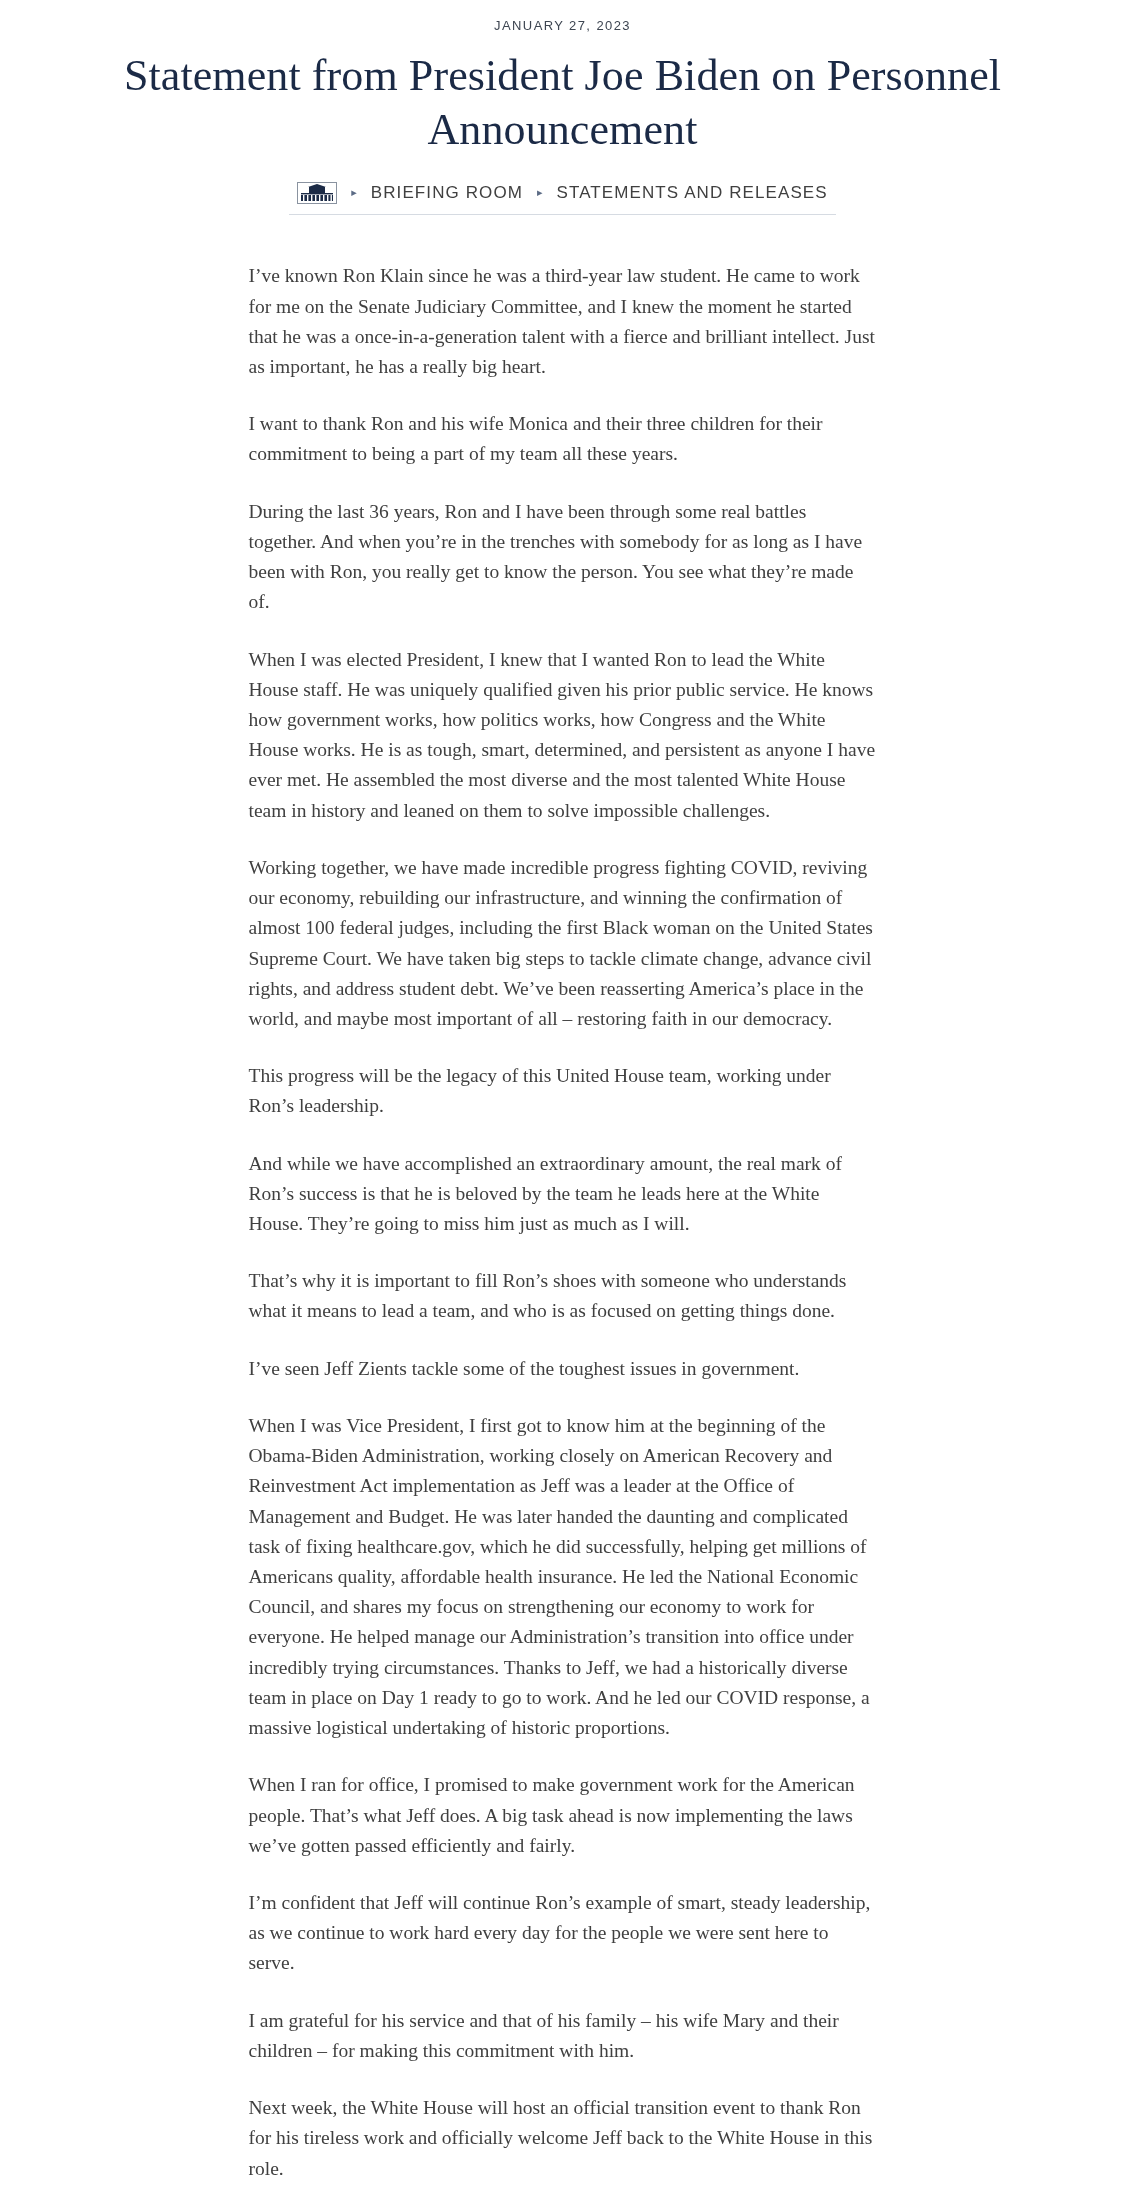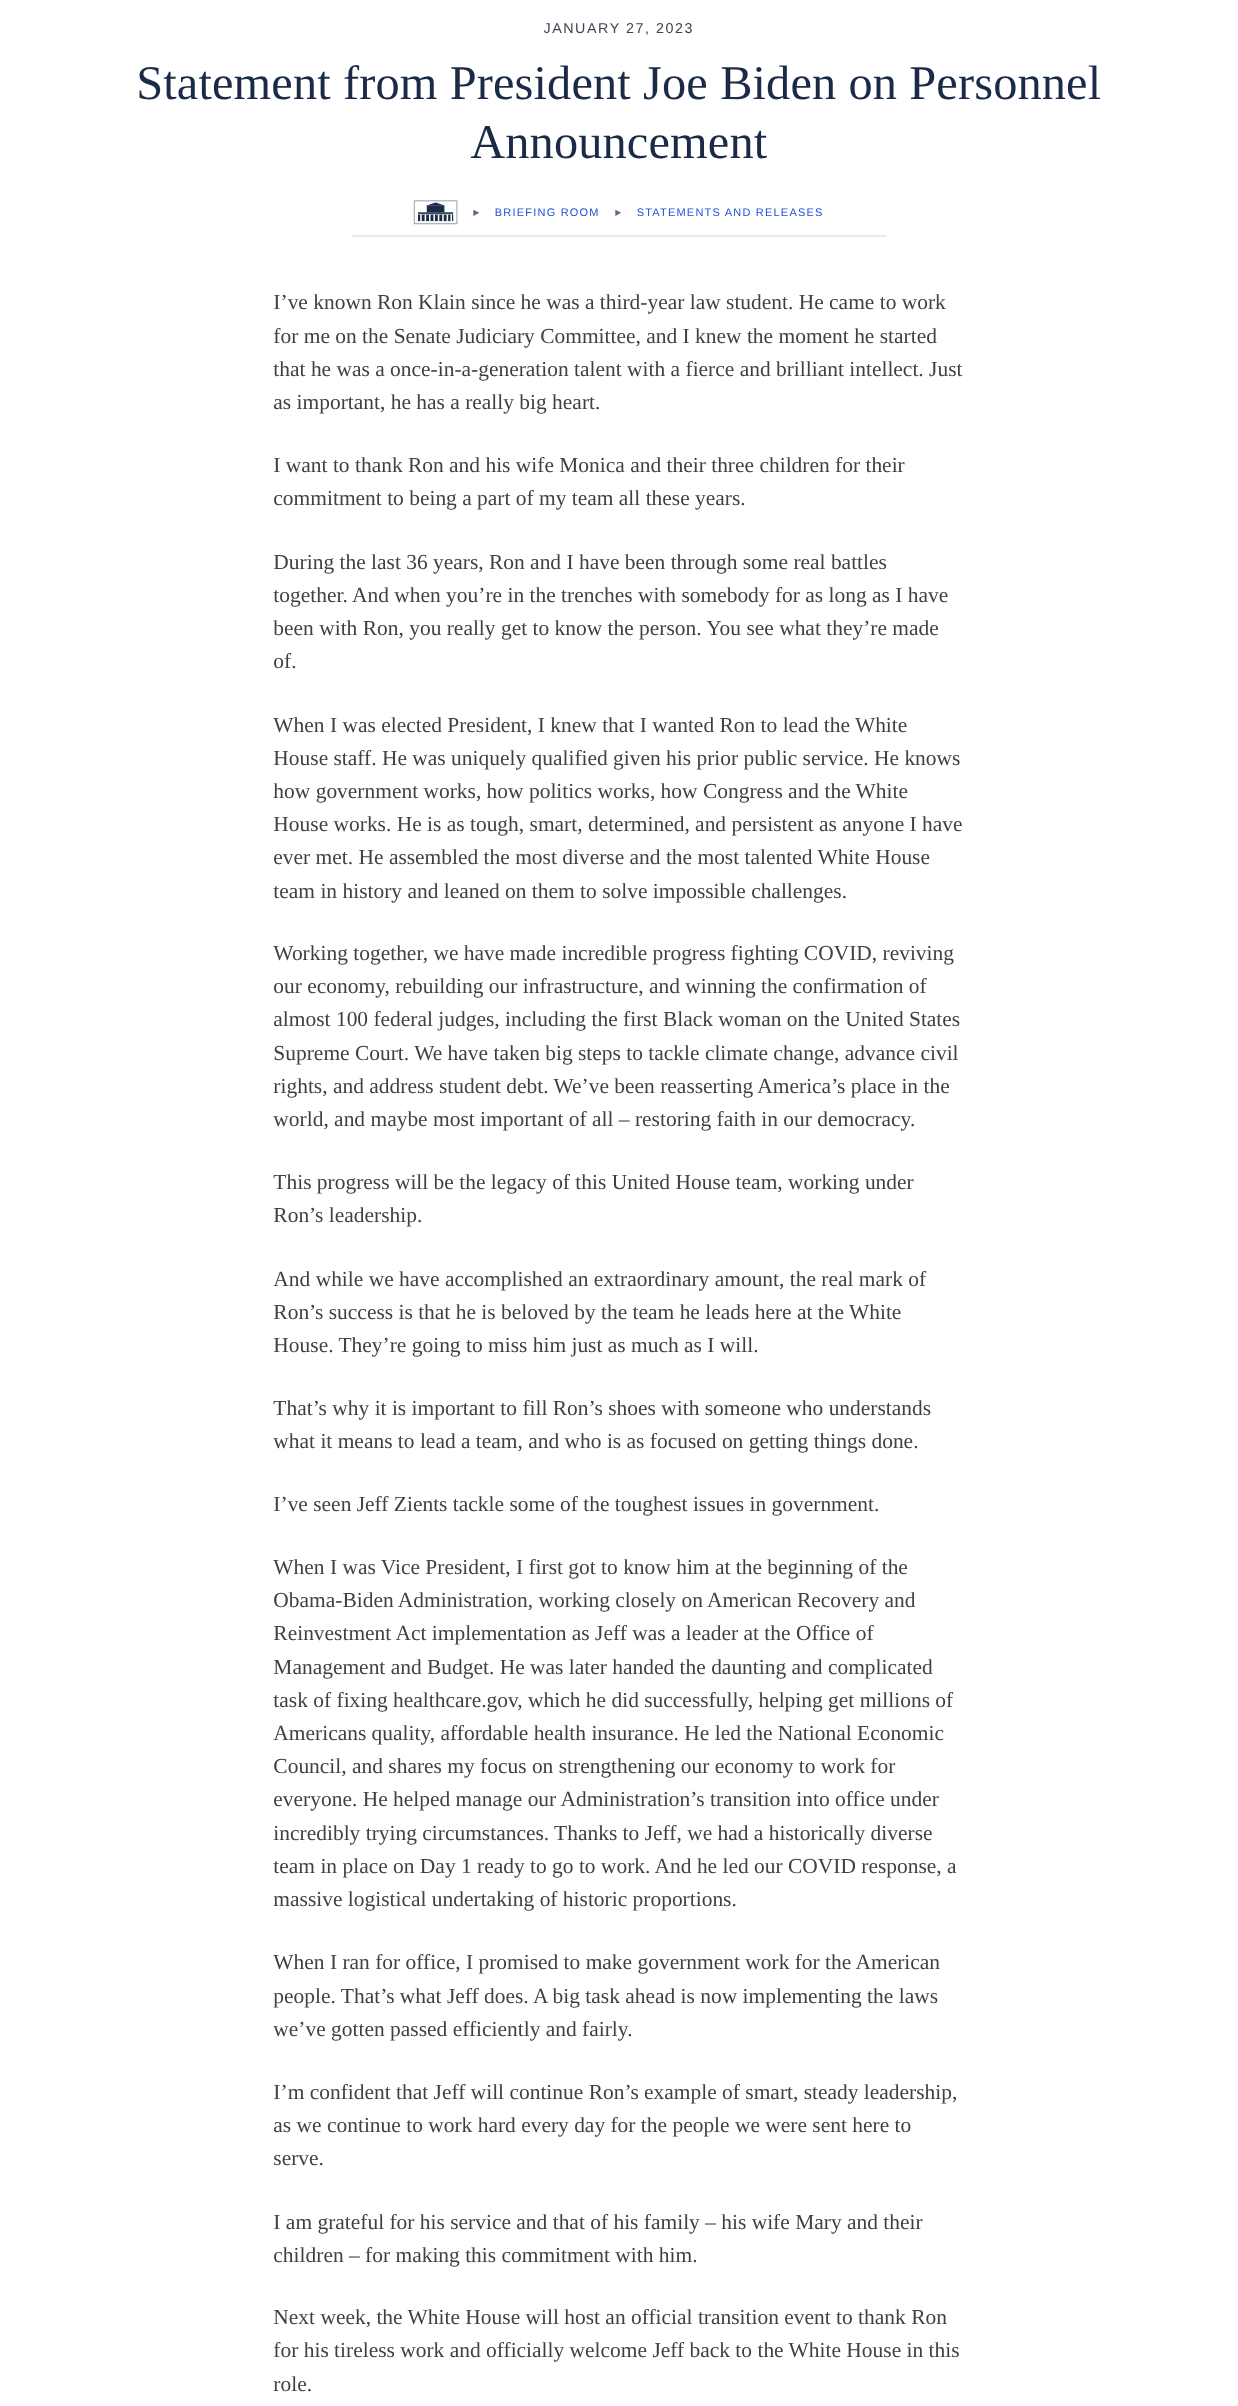--- a/index.html
+++ b/index.html
@@ -63,24 +63,24 @@
     line-height: 0;
   }
   .crumb-sep {
     color: #5b6b85;
     font-family: "Liberation Sans", sans-serif;
     font-size: 11px;
     transform: translateY(-1px);
   }
   .crumb-link {
     font-family: "Liberation Sans", sans-serif;
-    font-size: 10px;
+    font-size: 17px;
     letter-spacing: 1.1px;
     text-transform: uppercase;
-    color: #1d4ed8;
+    color: #404040;
     text-decoration: none;
     cursor: pointer;
   }
 
   .article {
     width: 628px;
     margin: 46px auto 0 auto;
   }
   .article p {
     font-family: "Liberation Serif", serif;

